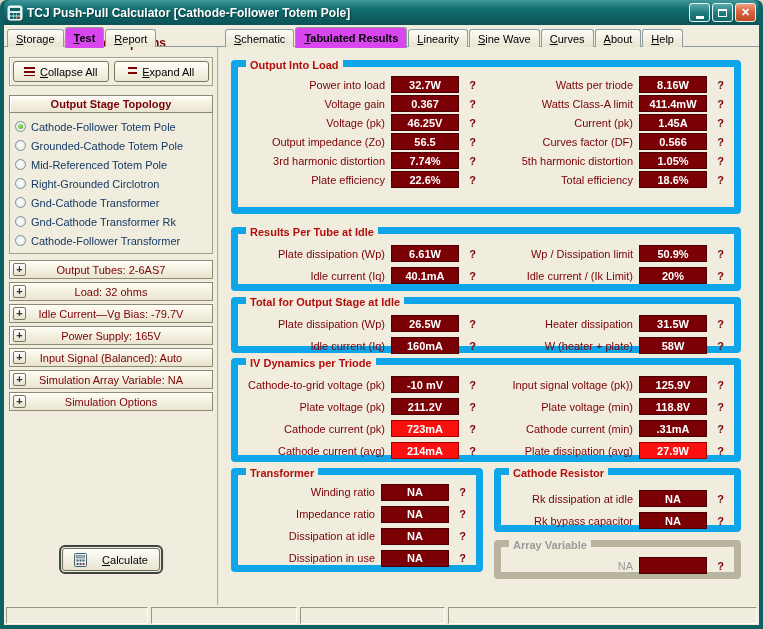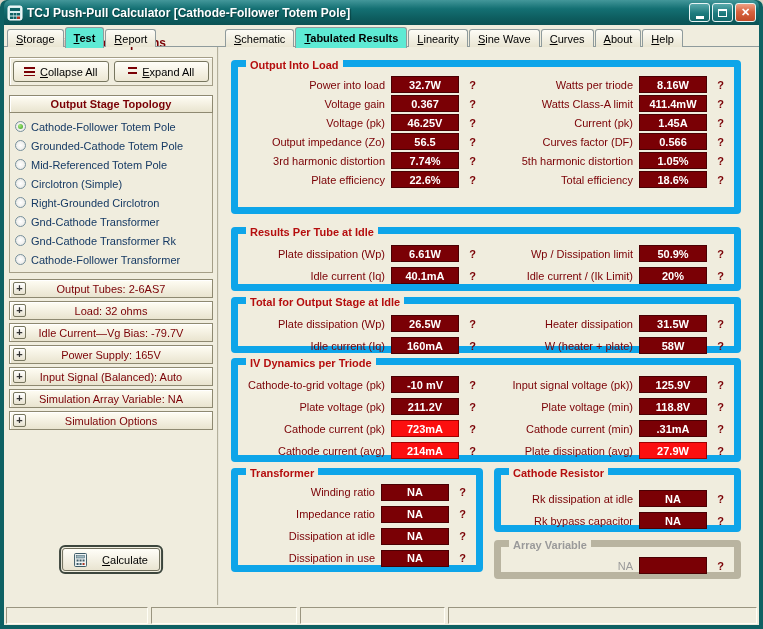--- a/index.html
+++ b/index.html
@@ -27,21 +27,21 @@
 
   
   .client{ position:relative; height:600px; background:#f0edde; font-size:11px; color:#000; }
 
   
   .tabstrip{ position:absolute; top:2px; height:20px; display:flex; align-items:flex-end; z-index:3; }
   .tabs-left{ left:3px; } .tabs-right{ left:221px; }
   .tab{ height:18px; padding:0 8px; margin-right:1px; display:flex; align-items:center;
         border:1px solid #8f9b9c; border-bottom:none; border-radius:3px 3px 0 0;
         background:linear-gradient(#fdfcf6,#e9e5d2); cursor:pointer; white-space:nowrap; }
-  .tab.active{ height:21px; margin-bottom:-1px; background:#5eead4; font-weight:bold; z-index:4; }
+  .tab.active{ height:21px; margin-bottom:-1px; background:#d946ef; font-weight:bold; z-index:4; }
   .ufl{ display:inline-block; }
   .ufl::first-letter{ text-decoration:underline; }
   .content-line{ position:absolute; left:0; right:0; top:21px; height:1px; background:#8f9b9c; z-index:2; }
   .vdiv{ position:absolute; left:213px; top:22px; bottom:20px; width:2px;
          background:linear-gradient(to right,#9a957e,#fffef4); }
 
   
   .sidebar{ position:absolute; left:2px; top:4px; width:210px; bottom:20px; padding:4px 3px; }
   .sb-title{ text-align:center; color:#7a0005; font-size:12px; font-weight:bold; margin:3px 0 7px; }
   .sb-btnbox{ border:1px solid #a49e87; box-shadow:inset 1px 1px 0 #fff; padding:3px; display:flex; gap:5px; }
@@ -204,24 +204,20 @@
           <div class="radio-row">
           <span class="radio"></span>
           <span class="radio-label">Grounded-Cathode Totem Pole</span>
         </div>
           <div class="radio-row">
           <span class="radio"></span>
           <span class="radio-label">Mid-Referenced Totem Pole</span>
         </div>
           <div class="radio-row">
           <span class="radio"></span>
-          <span class="radio-label">Circlotron (Simple)</span>
-        </div>
-          <div class="radio-row">
-          <span class="radio"></span>
           <span class="radio-label">Right-Grounded Circlotron</span>
         </div>
           <div class="radio-row">
           <span class="radio"></span>
           <span class="radio-label">Gnd-Cathode Transformer</span>
         </div>
           <div class="radio-row">
           <span class="radio"></span>
           <span class="radio-label">Gnd-Cathode Transformer Rk</span>
         </div>

